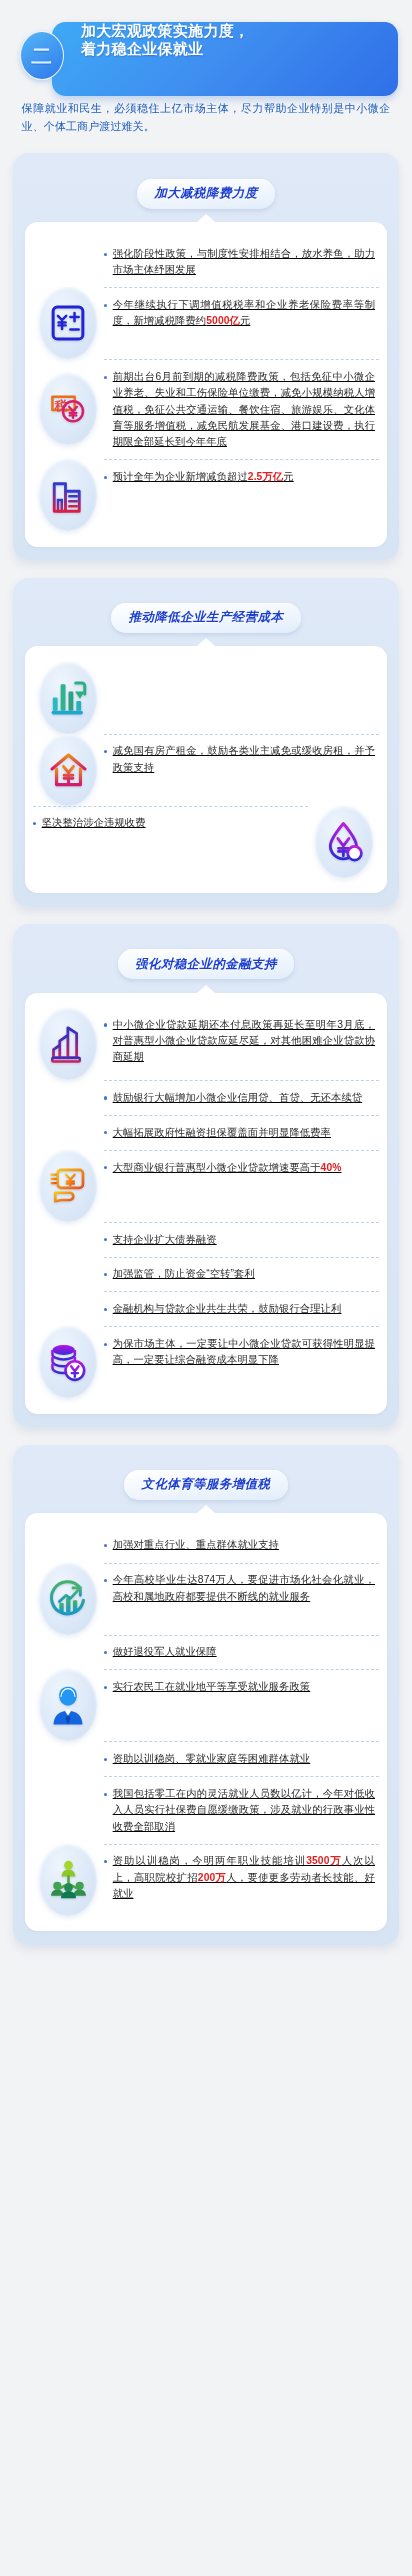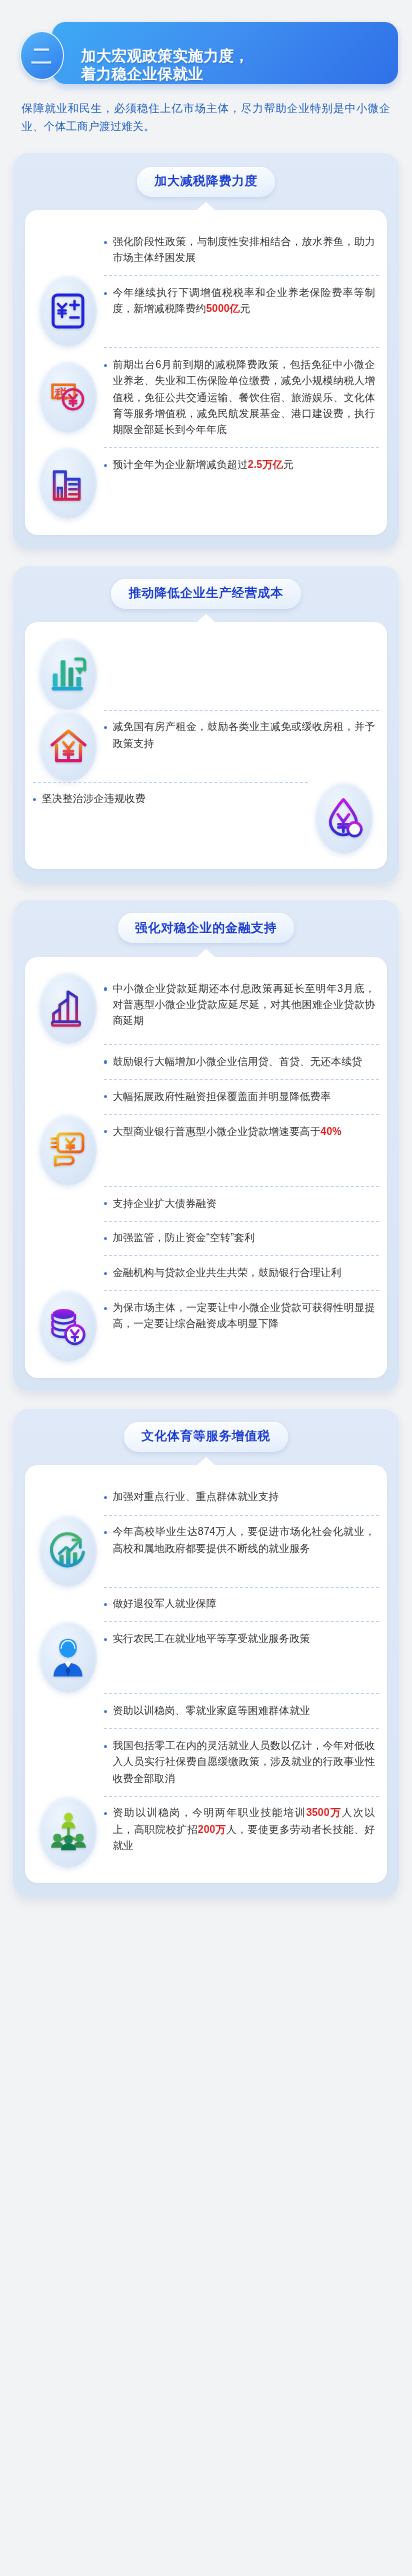--- a/index.html
+++ b/index.html
@@ -12,26 +12,26 @@
 
   
   .header-wrap {
     position: relative;
     padding: 20.6px 9.3px 0 9.3px;
     height: 93px;
   }
   .header-banner {
     position: absolute;
     left: 52px; right: 14.4px; top: 21.6px;
-    height: 62px;
+    height: 74px;
     border-radius: 13.4px;
     background: linear-gradient(135deg,#3ea9f5 0%, #3f8ef0 48%, #2f6fe8 100%);
     box-shadow: 0 3.1px 7.2px rgba(80,140,220,.30);
     display: flex;
-    align-items: flex-end;
+    align-items: flex-start;
     padding-left: 29px;
   }
   .header-title {
     color:#fff;
     font-family:"Liberation Serif","DejaVu Serif",serif;
     font-weight: 700;
     font-size: 15px;
     line-height: 1.22;
     letter-spacing: 0.3px;
     text-shadow: 0.5px 1px 1.5px rgba(20,60,140,.32);
@@ -68,28 +68,29 @@
   
   .card {
     position:relative;
     margin: 17.5px 13.4px 0 13.4px;
     background: linear-gradient(180deg,#dfe9f7 0%, #dbe7f6 55%, #d7e4f4 100%);
     border-radius: 15.5px;
     padding: 13.4px 11.3px 13.4px 11.3px;
     box-shadow: 0 4.1px 8.2px rgba(150,170,200,.22);
   }
   .pill {
-    margin: 0 auto 0 auto;
+    margin: 12px auto 0 auto;
     width: fit-content;
     max-width: 100%;
     padding: 6.2px 17.5px 6.7px 17.5px;
     border-radius: 20.6px;
     background: linear-gradient(175deg,#ffffff 0%,#f3f8fe 45%,#e2edfb 100%);
     box-shadow: 0 2.1px 4.6px rgba(140,165,205,.30), inset 0 0.5px 0 #fff;
     text-align:center;
+    font-style:italic;
   }
   .pill span {
     font-family:"Liberation Serif","DejaVu Serif",serif;
     font-weight: 700;
     font-size: 12.4px;
     letter-spacing: 0.5px;
     color:#1d3fd0;
     text-shadow: 0 0.5px 0.5px rgba(255,255,255,.9);
     white-space: nowrap;
   }
@@ -121,21 +122,21 @@
     position:relative;
   }
   .row + .row .txtcell { border-top: 0.5px dashed #bcd2ea; }
   .icon-col {
     flex: 0 0 71px;
     display:flex;
     align-items:center;
     justify-content:center;
     align-self: center;
   }
-  .txt-col { flex: 1 1 auto; min-width:0; }
+  .txt-col { flex: 1 1 auto; min-width:0;text-decoration:underline; }
   .txtcell {
     display:flex;
     align-items:flex-start;
     padding: 8.8px 4.1px 8.8px 0;
   }
   .dot {
     flex:0 0 auto;
     width:3.1px; height:3.1px; border-radius:50%;
     background:#3a74d6;
     margin: 6.7px 5.7px 0 0;

